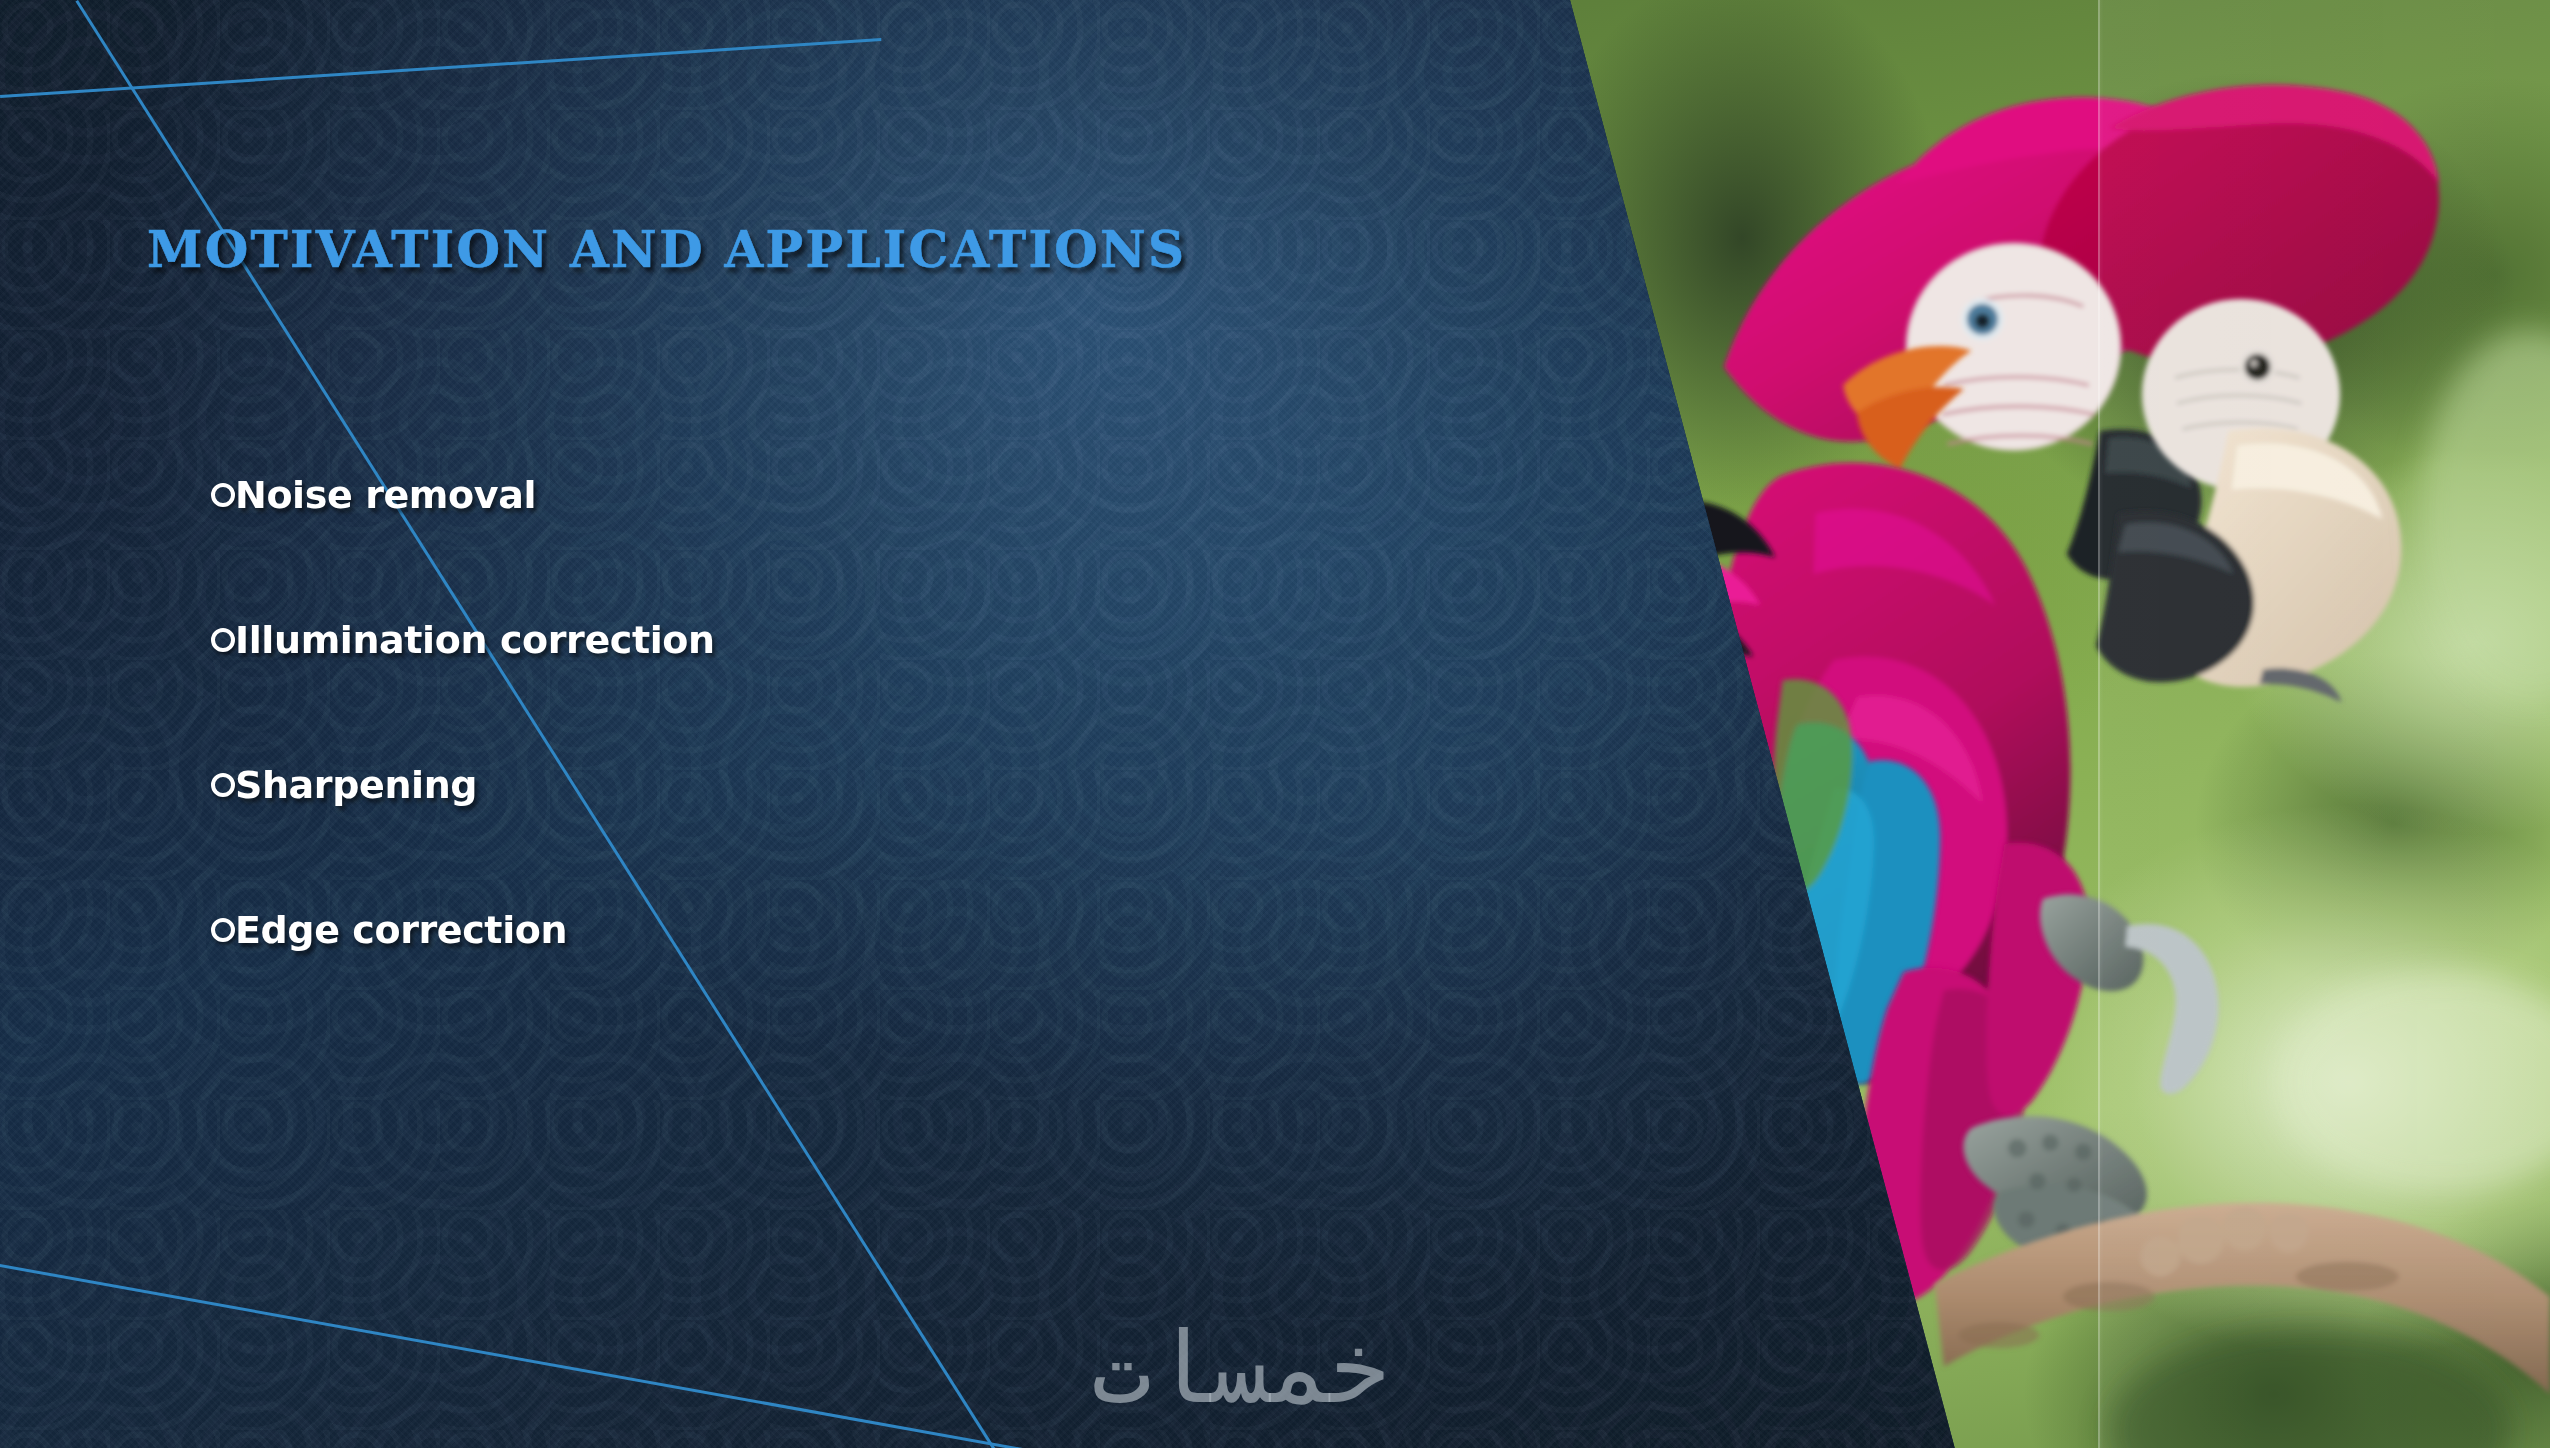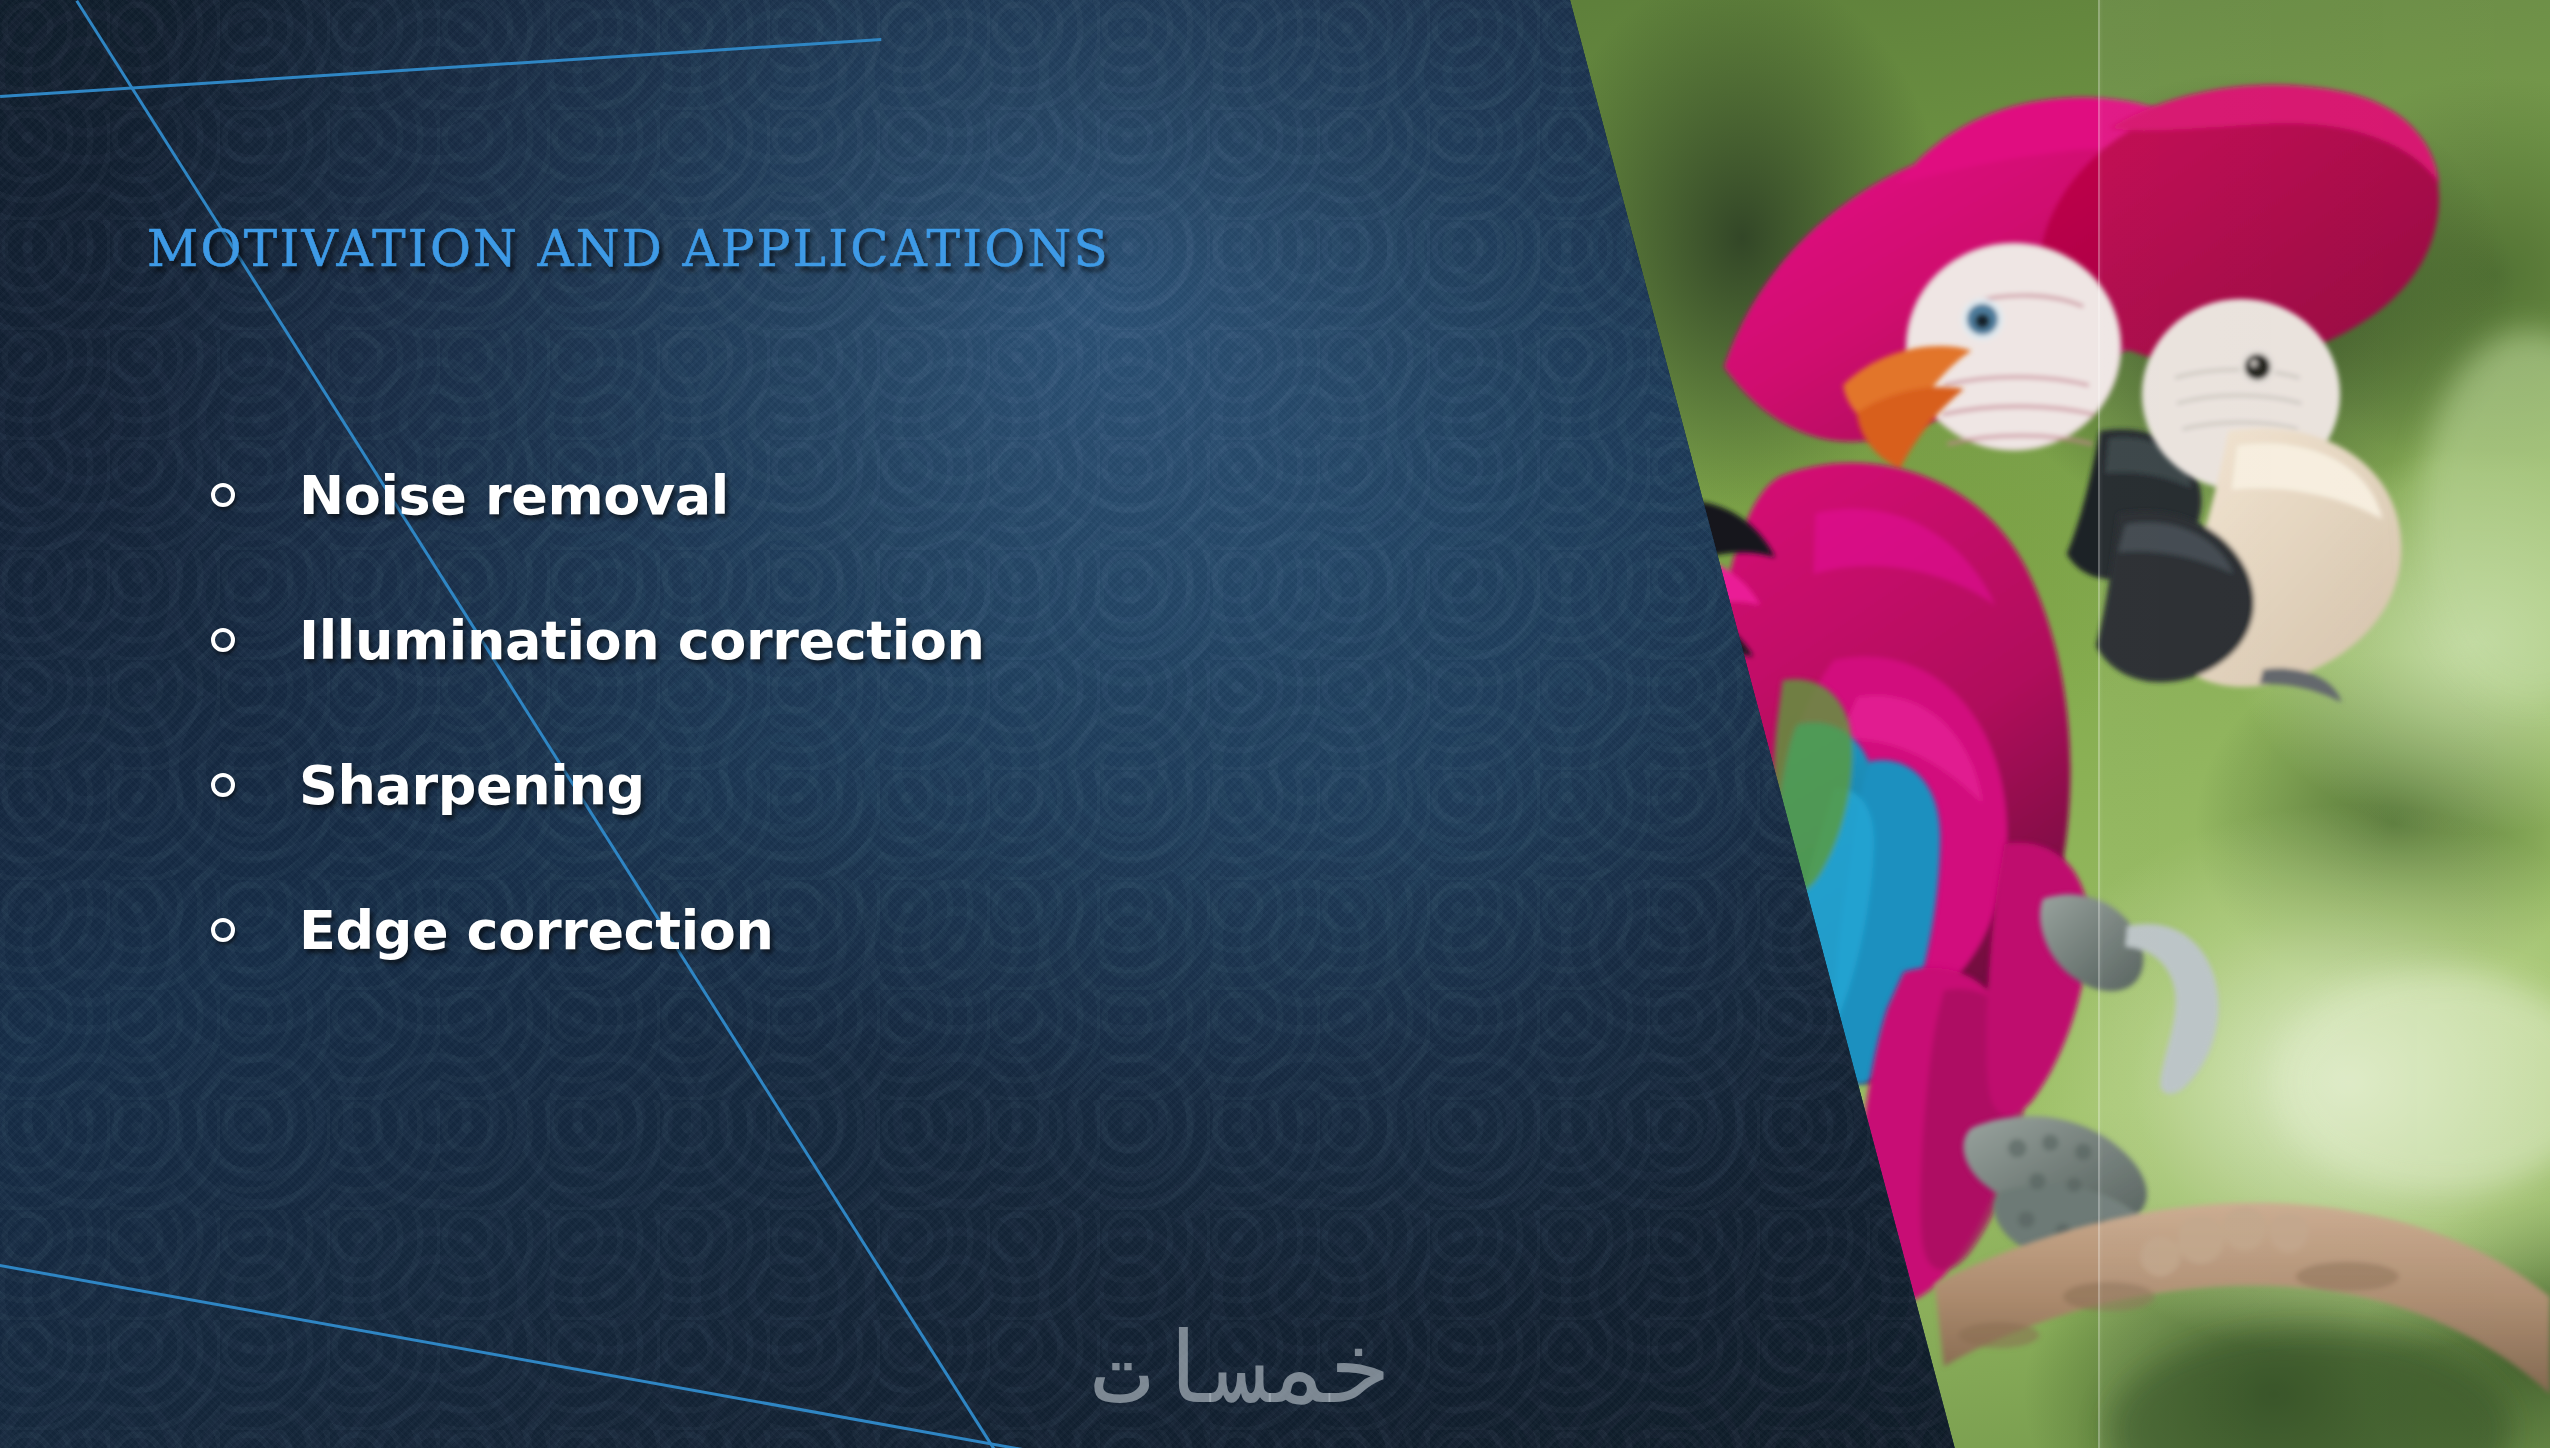--- a/index.html
+++ b/index.html
@@ -107,21 +107,21 @@
     width: 1050px;
     transform: rotate(10.2deg);
   }
 
   
   .title {
     position: absolute;
     left: 147px;
     top: 220px;
     font-family: "DejaVu Serif", "Liberation Serif", serif;
-    font-weight: normal;
+    font-weight: bold;
     font-size: 50px;
     letter-spacing: 2.3px;
     color: #3e9ae6;
     text-shadow: 3.7px 4.6px 4.6px rgba(0,0,0,.62);
     white-space: nowrap;
     -webkit-text-stroke: 0.6px #3e9ae6;
   }
 
   .bullets {
     position: absolute;
@@ -139,24 +139,23 @@
     width: 24px;
     height: 24px;
     border: 4.6px solid #ffffff;
     border-radius: 50%;
     box-sizing: border-box;
     flex: 0 0 auto;
     margin-right: 0;
     box-shadow: 1.8px 2.8px 3.7px rgba(0,0,0,.5);
   }
   .bullet-text {
-    margin-left: 64px;
     font-family: "DejaVu Sans", "Liberation Sans", sans-serif;
     font-weight: bold;
-    font-size: 54px;
+    font-size: 38px;
     color: #ffffff;
     white-space: nowrap;
     text-shadow: 2.8px 3.7px 4.6px rgba(0,0,0,.55);
     letter-spacing: -0.4px;
   }
 
   
   .watermark {
     position: absolute;
     left: 1091px;

